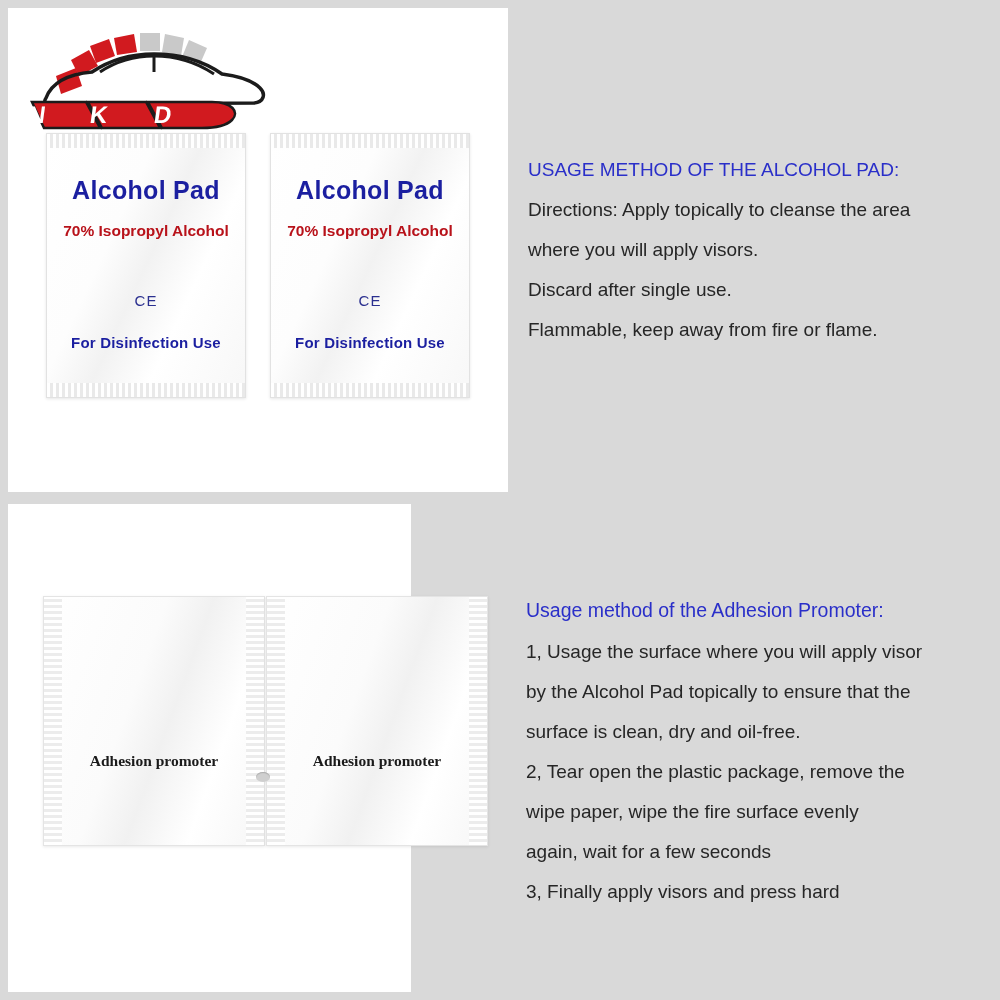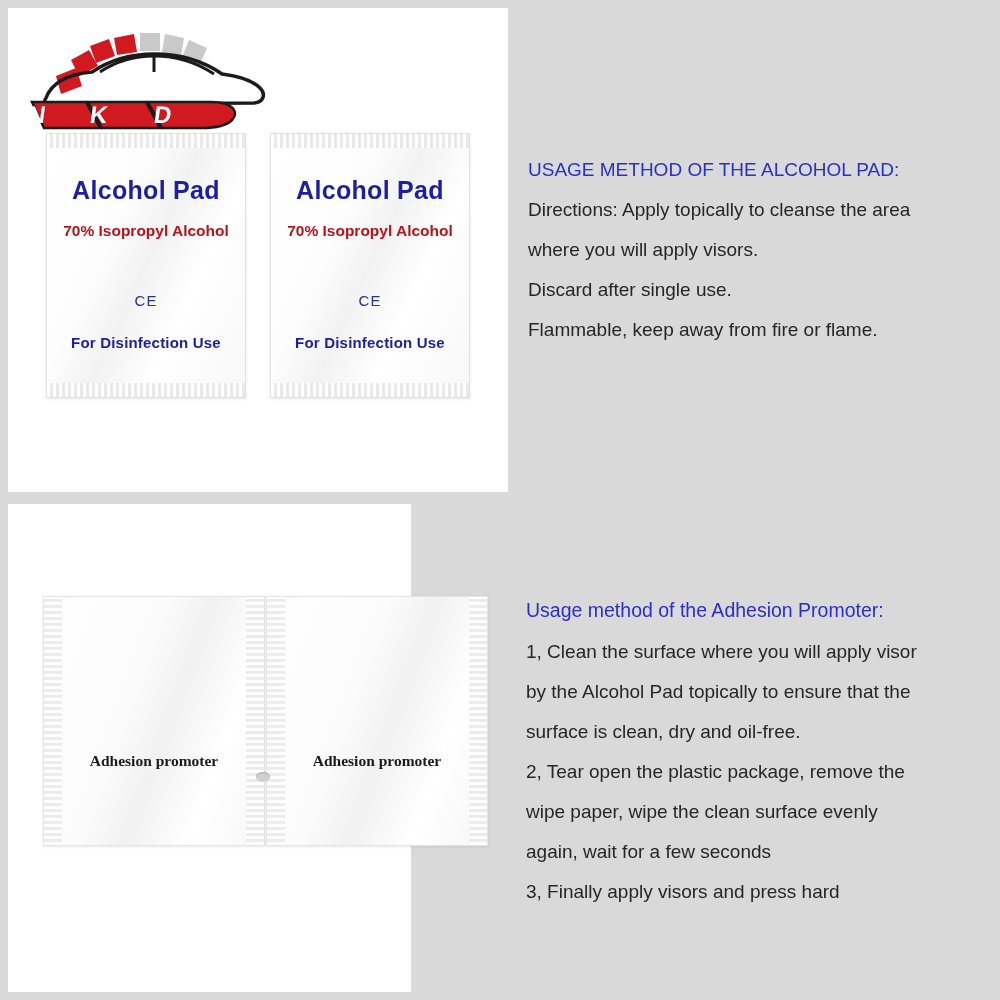--- a/index.html
+++ b/index.html
@@ -269,25 +269,25 @@
       <div class="sachet right">
         <div class="label">Adhesion promoter</div>
       </div>
 
       <div class="notch"></div>
     </div>
 
     <div class="text-area">
       <div class="bot-text">
         <p class="txt-head">Usage method of the Adhesion Promoter:</p>
-        <p class="txt-line">1, Clean the surface where you will apply visor</p>
+        <p class="txt-line">1, Usage the surface where you will apply visor</p>
         <p class="txt-line">by the  Alcohol  Pad  topically to ensure that the</p>
         <p class="txt-line">surface is clean, dry and oil-free.</p>
         <p class="txt-line">2, Tear open the plastic package, remove the</p>
-        <p class="txt-line">wipe paper, wipe the clean surface evenly</p>
+        <p class="txt-line">wipe paper, wipe the fire surface evenly</p>
         <p class="txt-line">again, wait for a few seconds</p>
         <p class="txt-line">3, Finally apply visors and press hard</p>
       </div>
     </div>
 
   </div>
 
 </div>
 
 </body></html>

